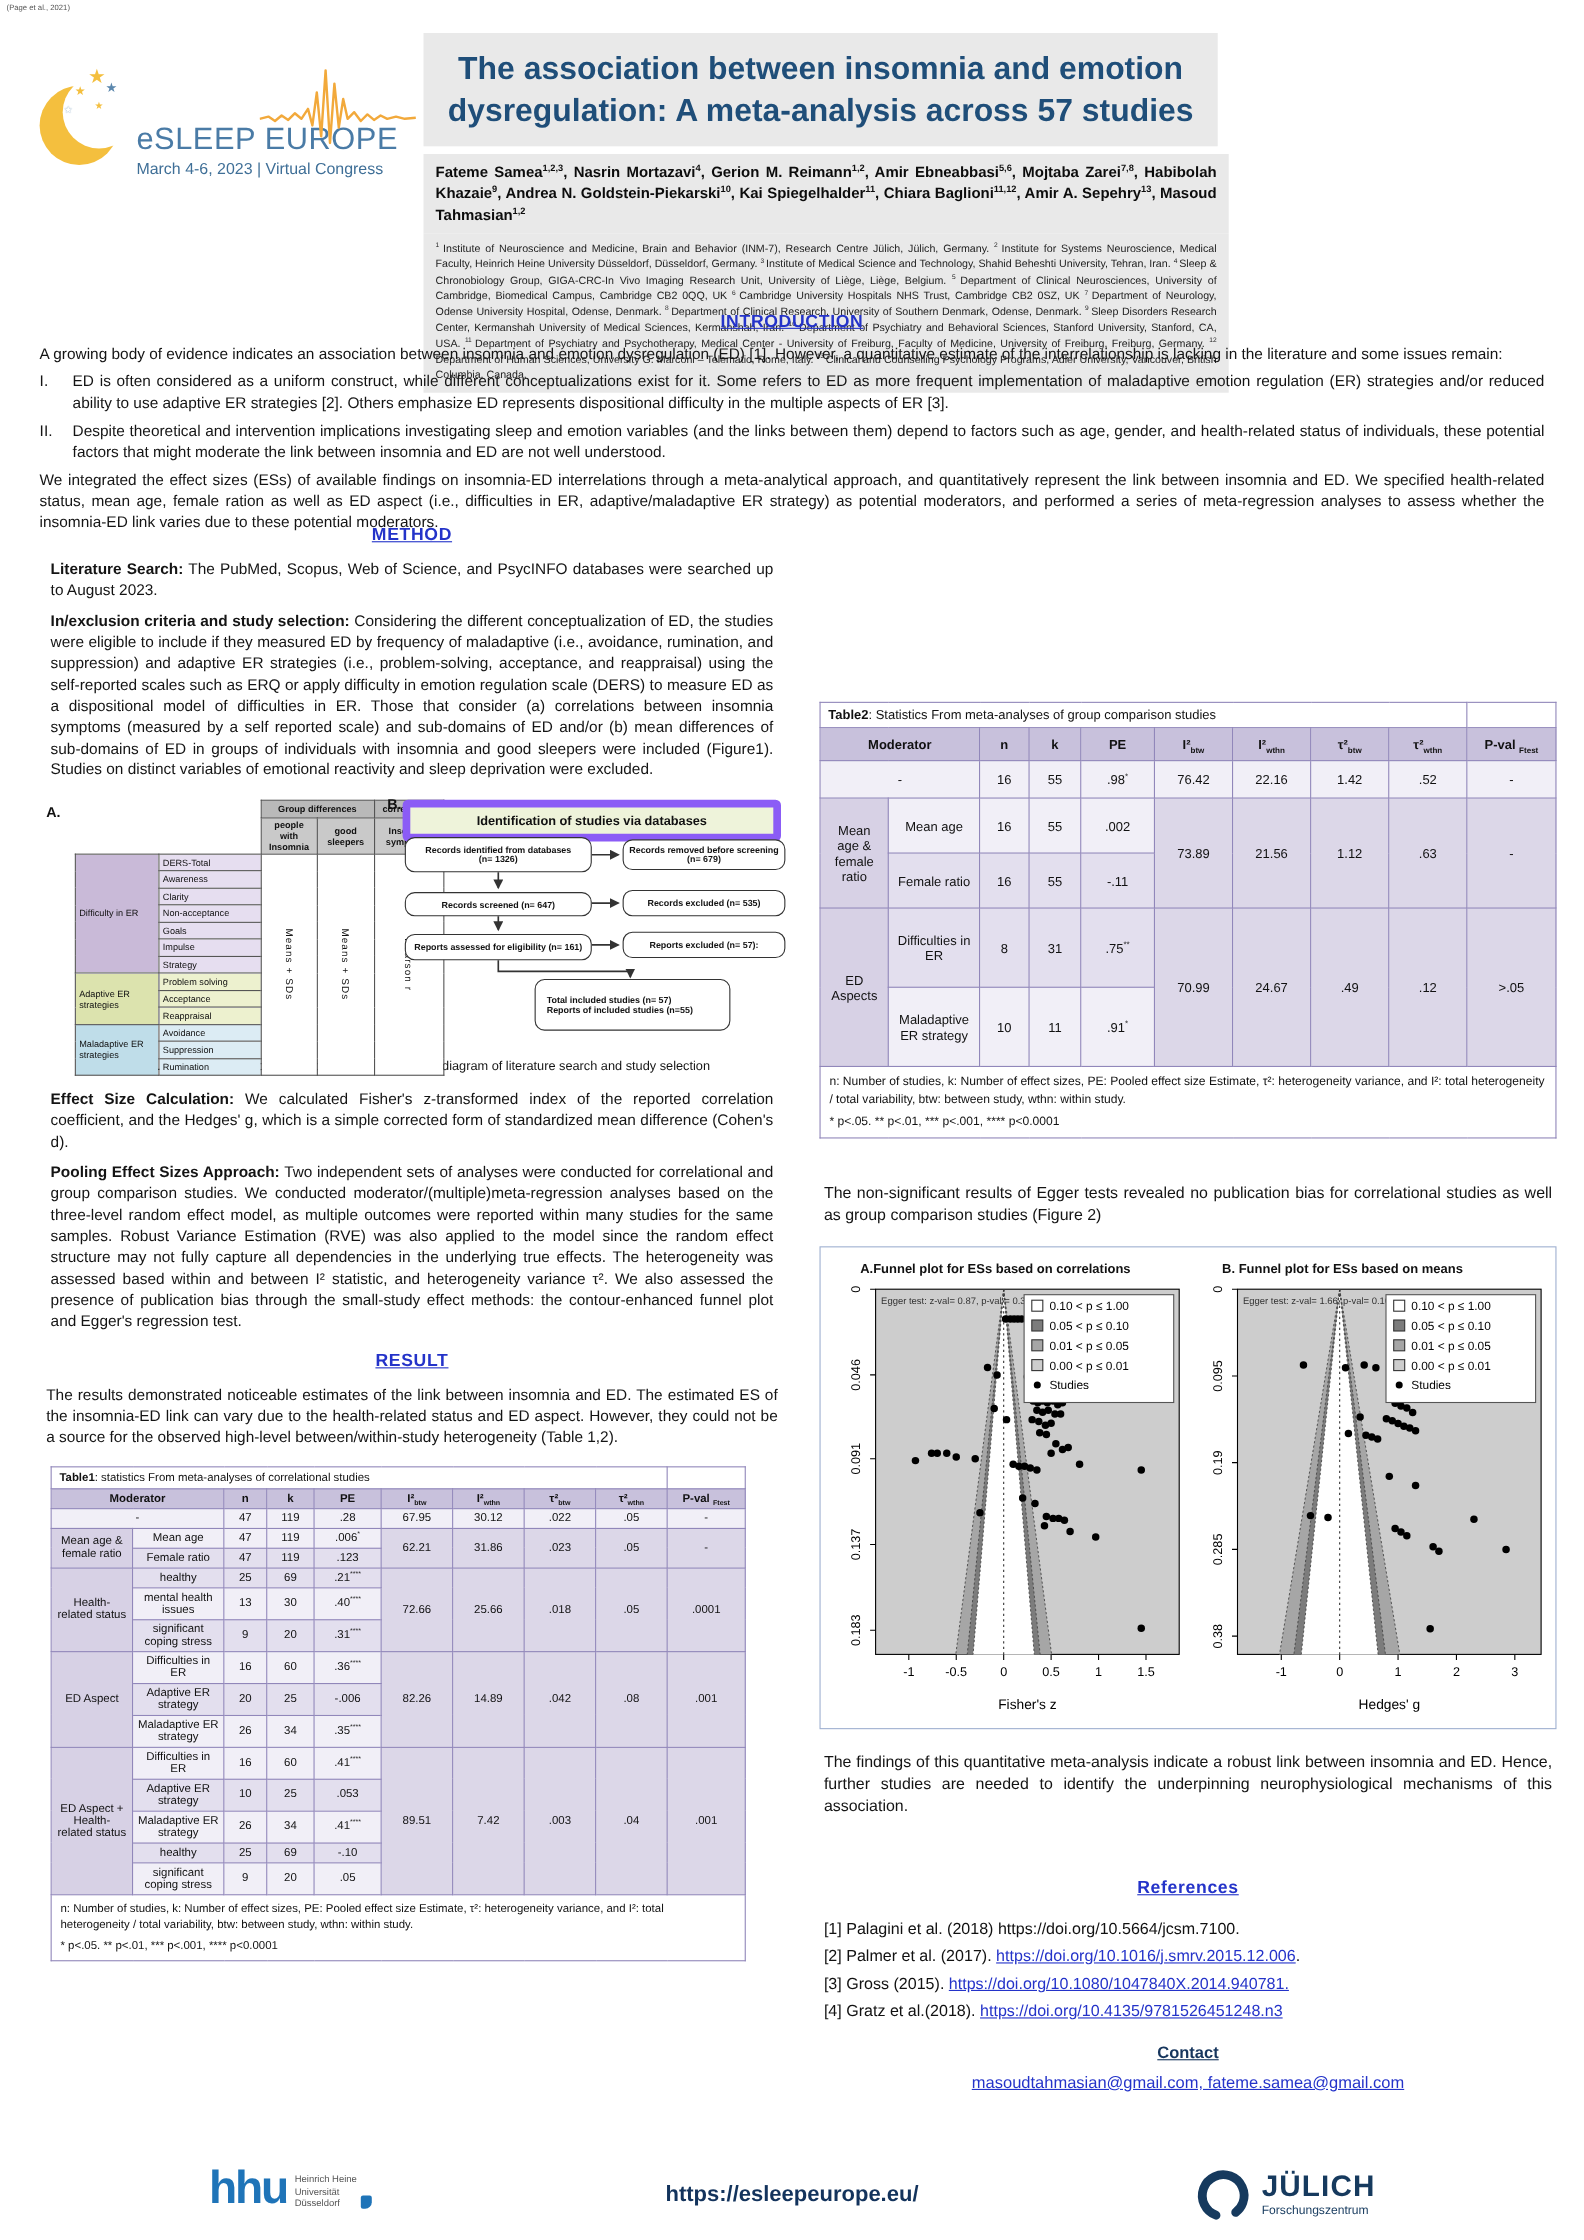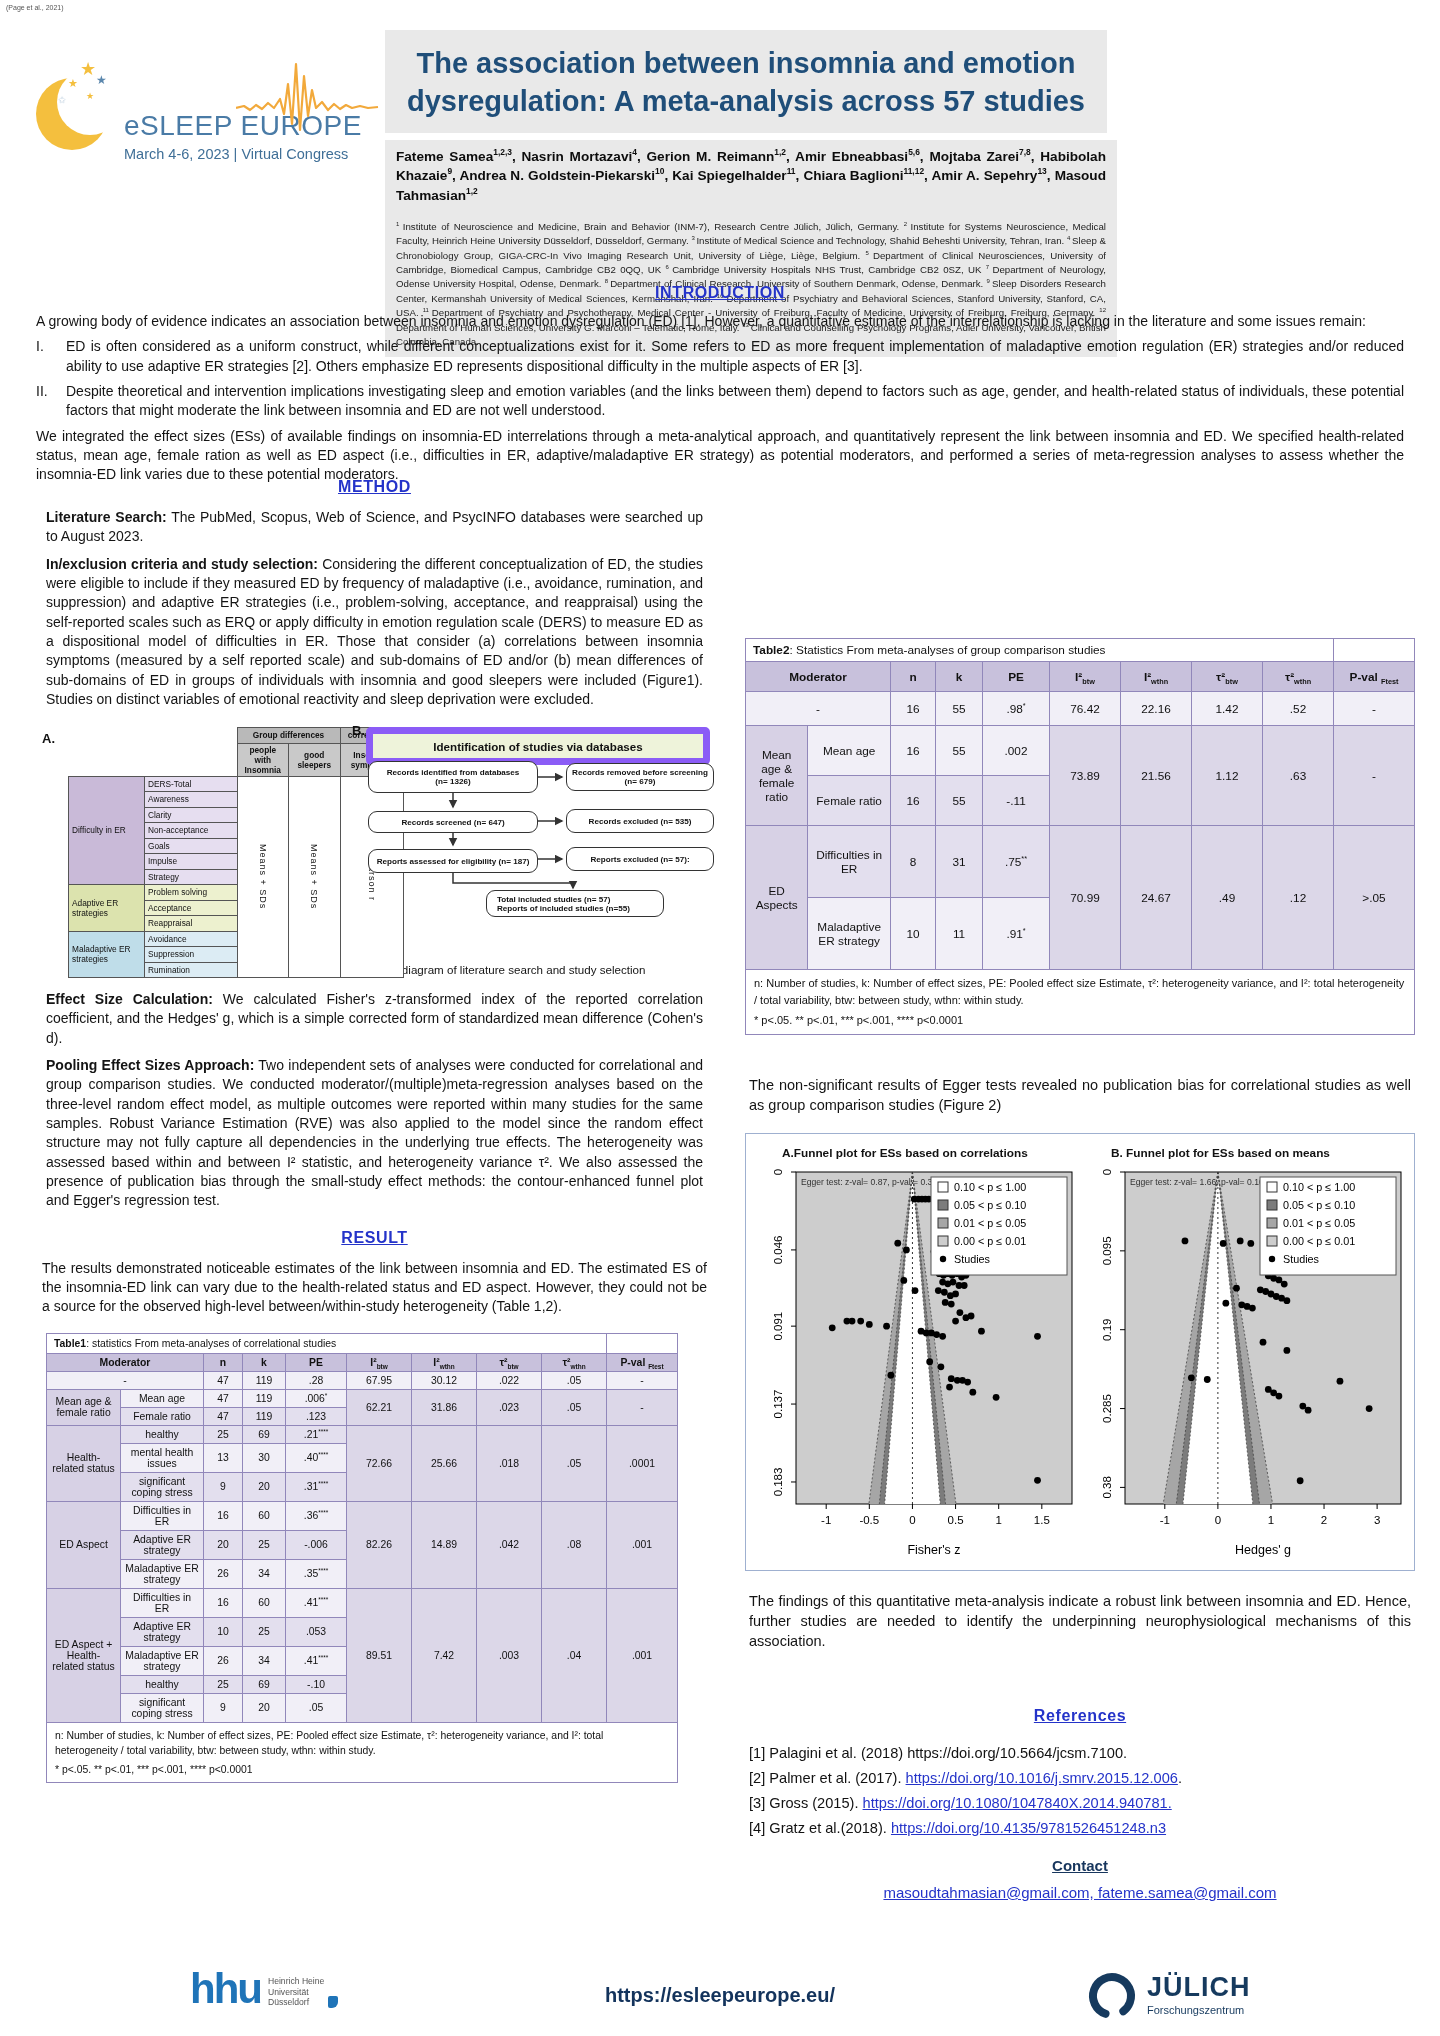--- a/index.html
+++ b/index.html
@@ -219,32 +219,32 @@
           <path d="M87,146 L87,156 L207,156 L207,161" fill="none" stroke="#333" stroke-width="1.5" marker-end="url(#arw)"></path>
         </svg>
         <div class="fbox" style="left:2px;top:34px;width:170px;height:32px;">
           <div>Records identified from databases</div>
             <div>(n= 1326)</div>
         </div>
         <div class="fbox" style="left:2px;top:84px;width:170px;height:22px;">
           <div>Records screened (n= 647)</div>
         </div>
         <div class="fbox" style="left:2px;top:122px;width:170px;height:24px;">
-          <div>Reports assessed for eligibility (n= 187)</div>
+          <div>Reports assessed for eligibility (n= 161)</div>
         </div>
         <div class="fbox" style="left:200px;top:36px;width:148px;height:28px;">
           <div>Records removed before screening (n= 679)</div>
         </div>
         <div class="fbox" style="left:200px;top:82px;width:148px;height:24px;">
           <div>Records excluded (n= 535)</div>
         </div>
         <div class="fbox" style="left:200px;top:120px;width:148px;height:24px;">
           <div>Reports excluded (n= 57):</div>
         </div>
-        <div class="fbox" style="left:120px;top:163px;width:178px;height:27px;align-items:flex-start;padding-left:10px;">
+        <div class="fbox" style="left:120px;top:163px;width:178px;height:47px;align-items:flex-start;padding-left:10px;">
           <div>Total included studies (n= 57)</div>
             <div>Reports of included studies (n=55)</div>
         </div>
       </div>
     </div>
 
     <div class="cap" style="margin-top:4px;">
       <b>Figure1</b><span>: A. details of the data extraction, B. PRISMA  flow diagram of literature search and study selection</span>
     </div>
 

